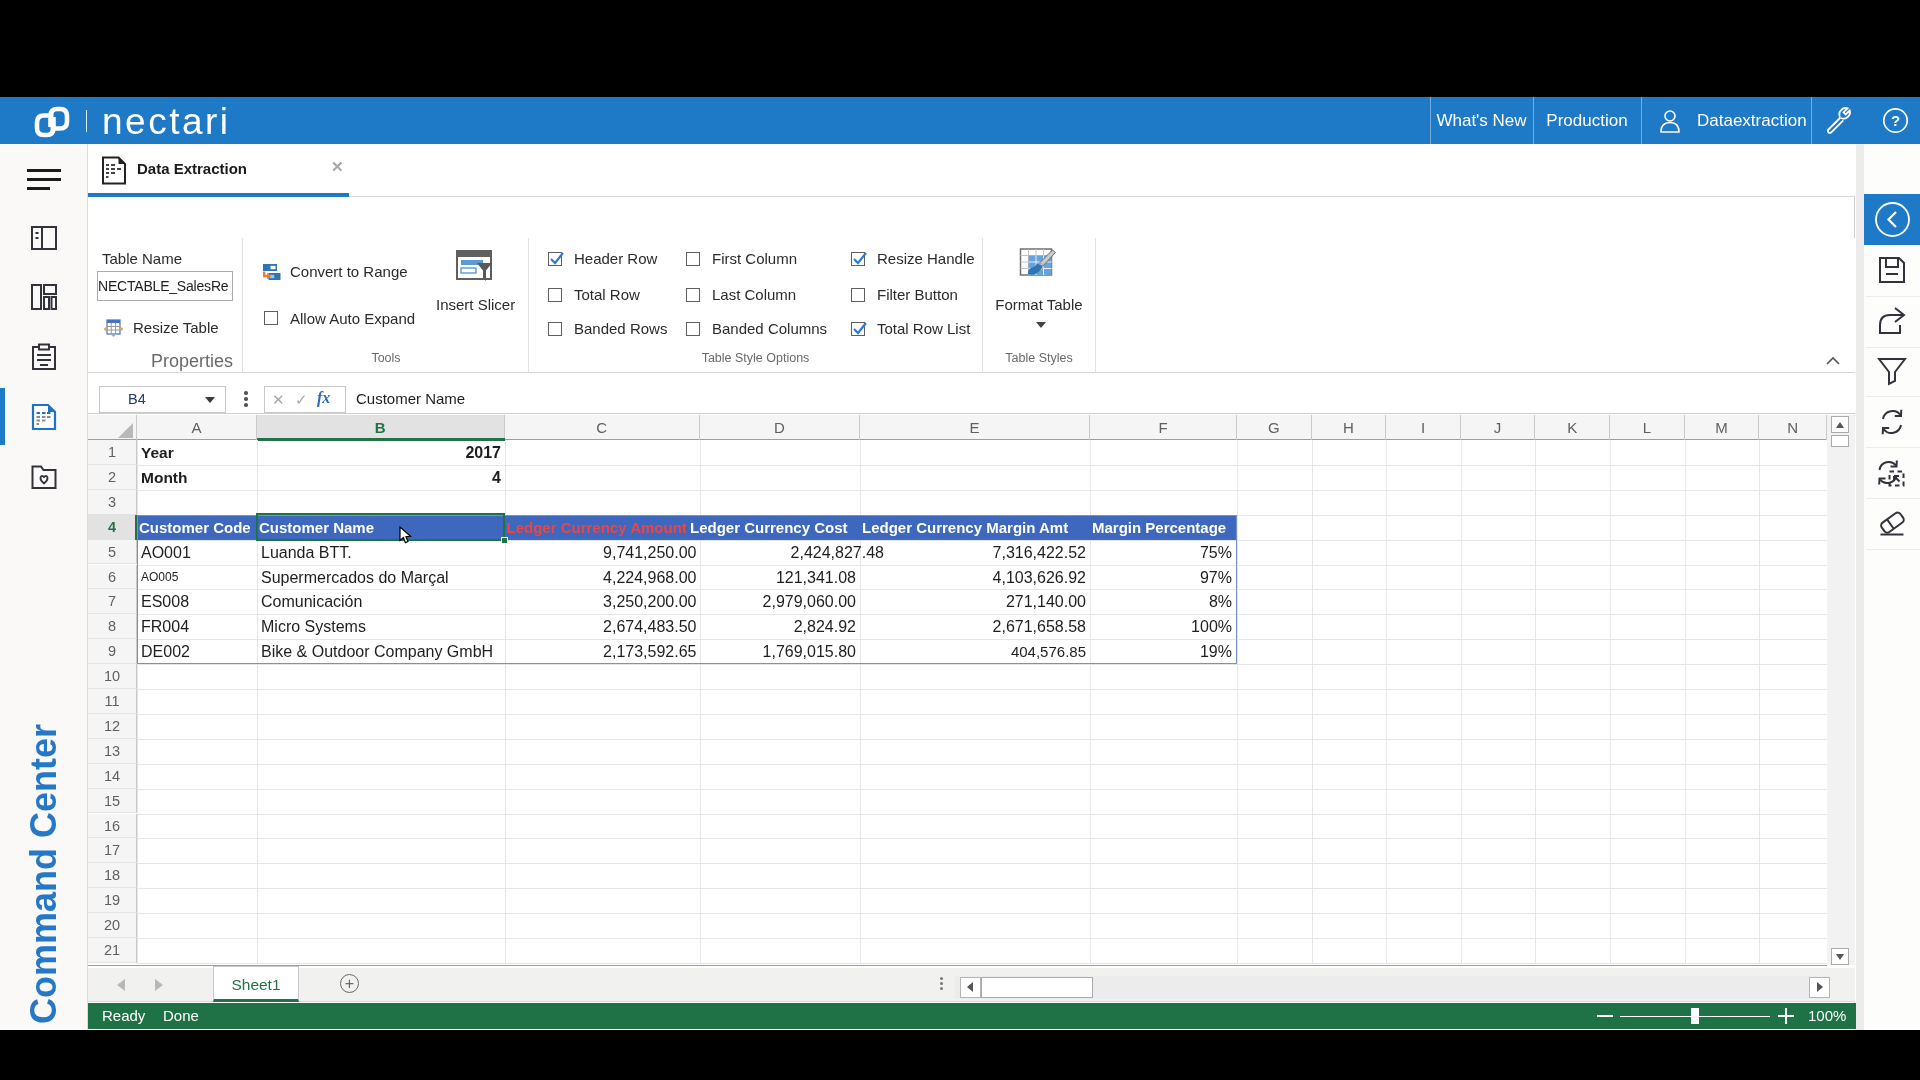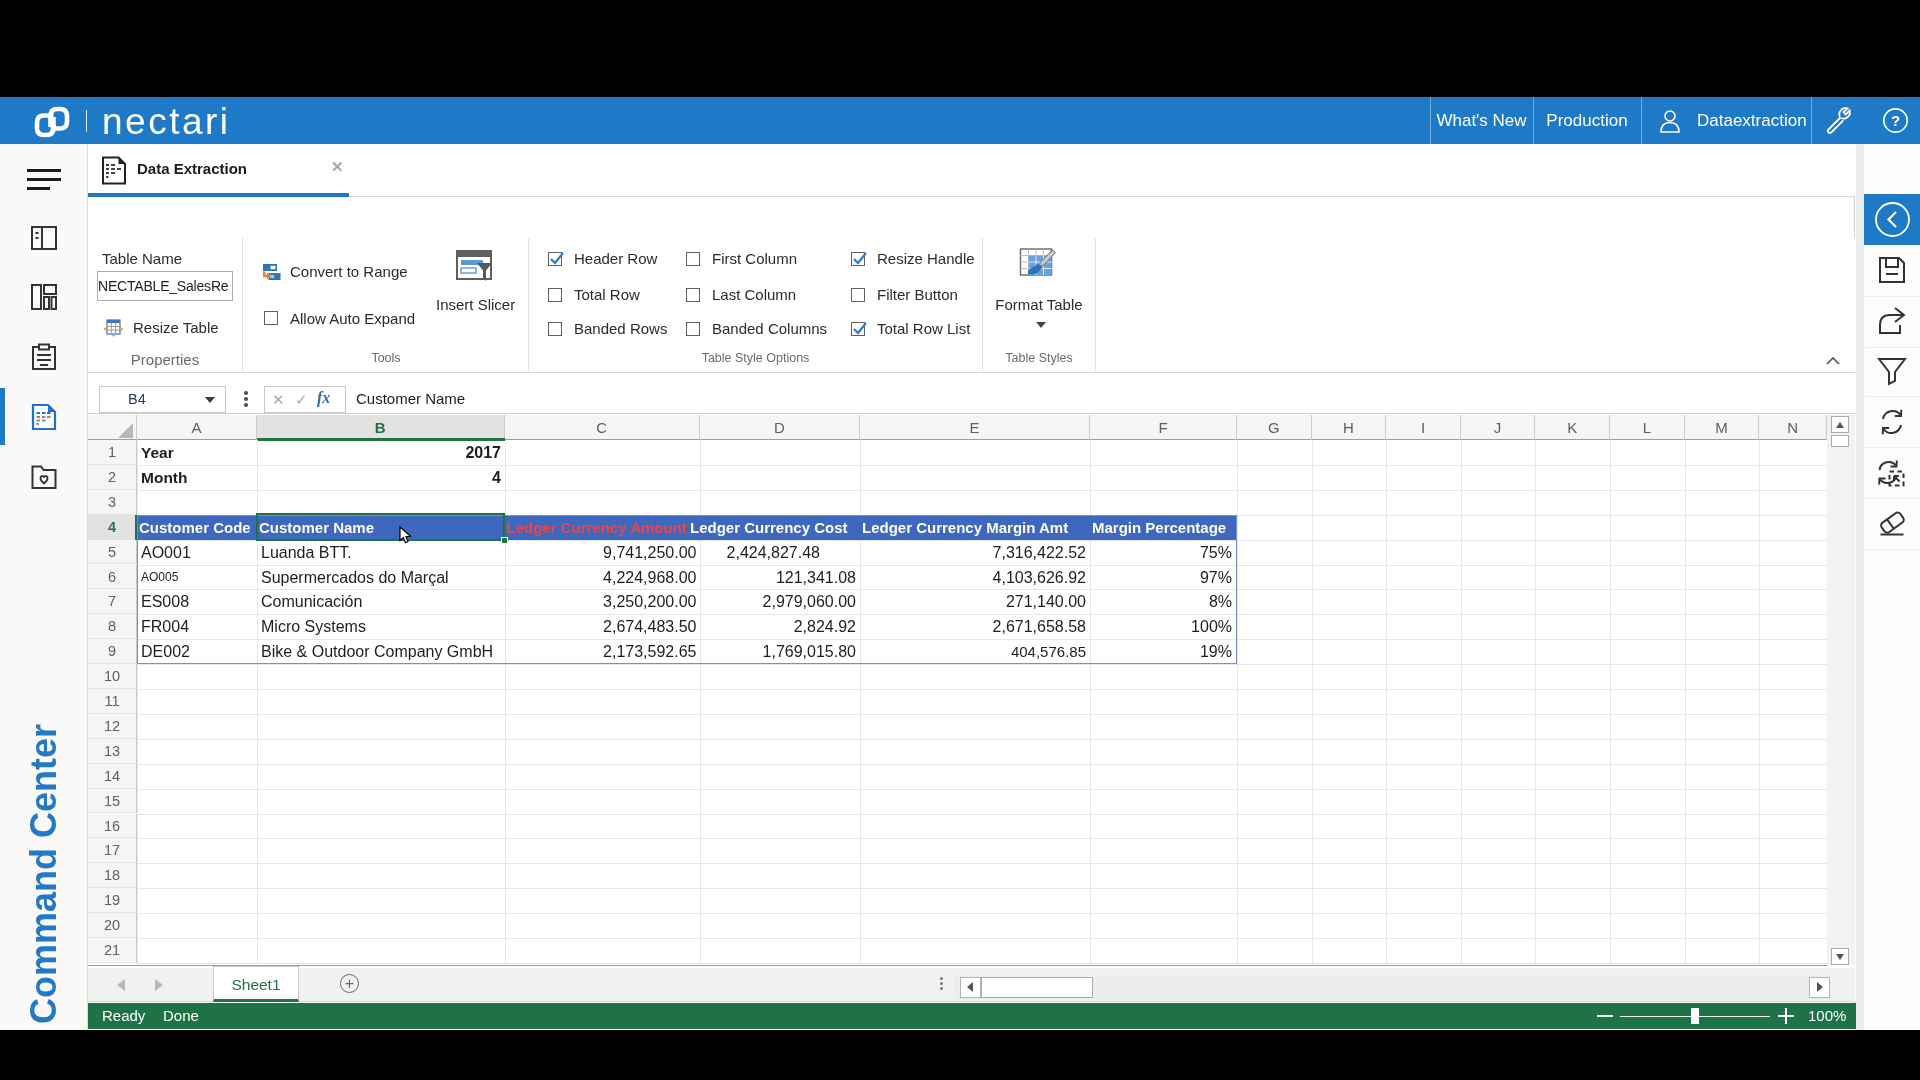--- a/index.html
+++ b/index.html
@@ -114,21 +114,21 @@
 <rect x="3" y="2" width="13" height="3" fill="#4472c4"></rect>
 <line x1="3" y1="8.5" x2="16" y2="8.5" stroke="#9a9a9a" stroke-width="1"></line>
 <line x1="3" y1="12" x2="16" y2="12" stroke="#9a9a9a" stroke-width="1"></line>
 <line x1="7.3" y1="5" x2="7.3" y2="16" stroke="#9a9a9a" stroke-width="1"></line>
 <line x1="11.6" y1="5" x2="11.6" y2="16" stroke="#9a9a9a" stroke-width="1"></line>
 <path d="M2.5 9 L0 11 L2.5 13" fill="#e8a33d" stroke="#e8a33d" stroke-width="0.8"></path>
 <path d="M16.5 9 L19 11 L16.5 13" fill="#e8a33d" stroke="#e8a33d" stroke-width="0.8"></path>
 <path d="M7.5 17 L9.5 19 L11.5 17 Z" fill="#e8a33d"></path>
 </svg>
 <div class="abs" style="left:45px;top:81px;font-size:15px;color:#2b2b2b">Resize Table</div>
-<div class="abs" style="left:9px;top:113px;width:136px;text-align:center;font-size:15px;color:#6a6a6a">Properties</div>
+<div class="abs" style="left:9px;top:113px;width:136px;text-align:right;font-size:18px;color:#6a6a6a">Properties</div>
 <div class="abs" style="left:154px;top:0px;width:1px;height:135px;background:#e1e1e1"></div>
 <svg class="abs" style="left:174px;top:25px" width="19" height="19" viewBox="0 0 19 19">
 <rect x="1" y="1" width="14" height="7" fill="#2e75b6"></rect>
 <rect x="8.5" y="2.8" width="5" height="3.4" fill="#fff"></rect>
 <rect x="6.5" y="10" width="12" height="7" fill="#2e75b6"></rect>
 <rect x="7.8" y="11.8" width="4.5" height="3.4" fill="#9dc3e6"></rect>
 <path d="M2.2 8.5 L2.2 13 L5.5 13" stroke="#ed7d31" stroke-width="2.4" fill="none"></path>
 <path d="M5 9.8 L5 16.2 L9 13 Z" fill="#ed7d31"></path>
 </svg>
 <div class="abs" style="left:202px;top:25px;font-size:15px;color:#2b2b2b">Convert to Range</div>
@@ -301,21 +301,21 @@
 <div class="abs" style="left:49px;top:100.69999999999999px;width:1100px;height:24.9px;background:#3d68bd"></div>
 <div class="abs" style="left:51px;top:100.69999999999999px;width:120px;height:24.9px;font-size:15px;color:#fff;font-weight:700;line-height:25.9px;white-space:nowrap">Customer Code</div>
 <div class="abs" style="left:171px;top:100.69999999999999px;width:247px;height:24.9px;font-size:15px;color:#fff;font-weight:700;line-height:25.9px;white-space:nowrap">Customer Name</div>
 <div class="abs" style="left:418.5px;top:100.69999999999999px;width:196px;height:24.9px;font-size:15px;color:#ef4444;font-weight:700;line-height:25.9px;white-space:nowrap">Ledger Currency Amount</div>
 <div class="abs" style="left:602px;top:100.69999999999999px;width:160px;height:24.9px;font-size:15px;color:#fff;font-weight:700;line-height:25.9px;white-space:nowrap">Ledger Currency Cost</div>
 <div class="abs" style="left:774px;top:100.69999999999999px;width:230px;height:24.9px;font-size:15px;color:#fff;font-weight:700;line-height:25.9px;white-space:nowrap">Ledger Currency Margin Amt</div>
 <div class="abs" style="left:1004px;top:100.69999999999999px;width:147px;height:24.9px;font-size:15px;color:#fff;font-weight:700;line-height:25.9px;white-space:nowrap">Margin Percentage</div>
 <div class="abs" style="left:53px;top:125.6px;width:114px;height:24.9px;font-size:16px;color:#1e1e1e;font-weight:400;text-align:left;line-height:25.9px;white-space:nowrap">AO001</div>
 <div class="abs" style="left:173px;top:125.6px;width:240px;height:24.9px;font-size:16px;color:#1e1e1e;font-weight:400;text-align:left;line-height:25.9px;white-space:nowrap">Luanda BTT.</div>
 <div class="abs" style="left:416.5px;top:125.6px;width:192px;height:24.9px;font-size:16px;color:#1e1e1e;font-weight:400;text-align:right;line-height:25.9px;white-space:nowrap">9,741,250.00</div>
-<div class="abs" style="left:576px;top:125.6px;width:156px;height:28px;font-size:16px;color:#1e1e1e;font-weight:400;text-align:right;line-height:25.9px;white-space:nowrap">2,424,827.48</div>
+<div class="abs" style="left:640px;top:125.6px;width:156px;height:28px;font-size:16px;color:#1e1e1e;font-weight:400;text-align:right;line-height:25.9px;white-space:nowrap">2,424,827.48</div>
 <div class="abs" style="left:772px;top:125.6px;width:226px;height:24.9px;font-size:16px;color:#1e1e1e;font-weight:400;text-align:right;line-height:25.9px;white-space:nowrap">7,316,422.52</div>
 <div class="abs" style="left:1002px;top:125.6px;width:142px;height:24.9px;font-size:16px;color:#1e1e1e;font-weight:400;text-align:right;line-height:25.9px;white-space:nowrap">75%</div>
 <div class="abs" style="left:53px;top:150.5px;width:114px;height:24.9px;font-size:12px;color:#1e1e1e;font-weight:400;text-align:left;line-height:25.9px;white-space:nowrap">AO005</div>
 <div class="abs" style="left:173px;top:150.5px;width:240px;height:24.9px;font-size:16px;color:#1e1e1e;font-weight:400;text-align:left;line-height:25.9px;white-space:nowrap">Supermercados do Marçal</div>
 <div class="abs" style="left:416.5px;top:150.5px;width:192px;height:24.9px;font-size:16px;color:#1e1e1e;font-weight:400;text-align:right;line-height:25.9px;white-space:nowrap">4,224,968.00</div>
 <div class="abs" style="left:612px;top:150.5px;width:156px;height:24.9px;font-size:16px;color:#1e1e1e;font-weight:400;text-align:right;line-height:25.9px;white-space:nowrap">121,341.08</div>
 <div class="abs" style="left:772px;top:150.5px;width:226px;height:24.9px;font-size:16px;color:#1e1e1e;font-weight:400;text-align:right;line-height:25.9px;white-space:nowrap">4,103,626.92</div>
 <div class="abs" style="left:1002px;top:150.5px;width:142px;height:24.9px;font-size:16px;color:#1e1e1e;font-weight:400;text-align:right;line-height:25.9px;white-space:nowrap">97%</div>
 <div class="abs" style="left:53px;top:175.39999999999998px;width:114px;height:24.9px;font-size:16px;color:#1e1e1e;font-weight:400;text-align:left;line-height:25.9px;white-space:nowrap">ES008</div>
 <div class="abs" style="left:173px;top:175.39999999999998px;width:240px;height:24.9px;font-size:16px;color:#1e1e1e;font-weight:400;text-align:left;line-height:25.9px;white-space:nowrap">Comunicación</div>

